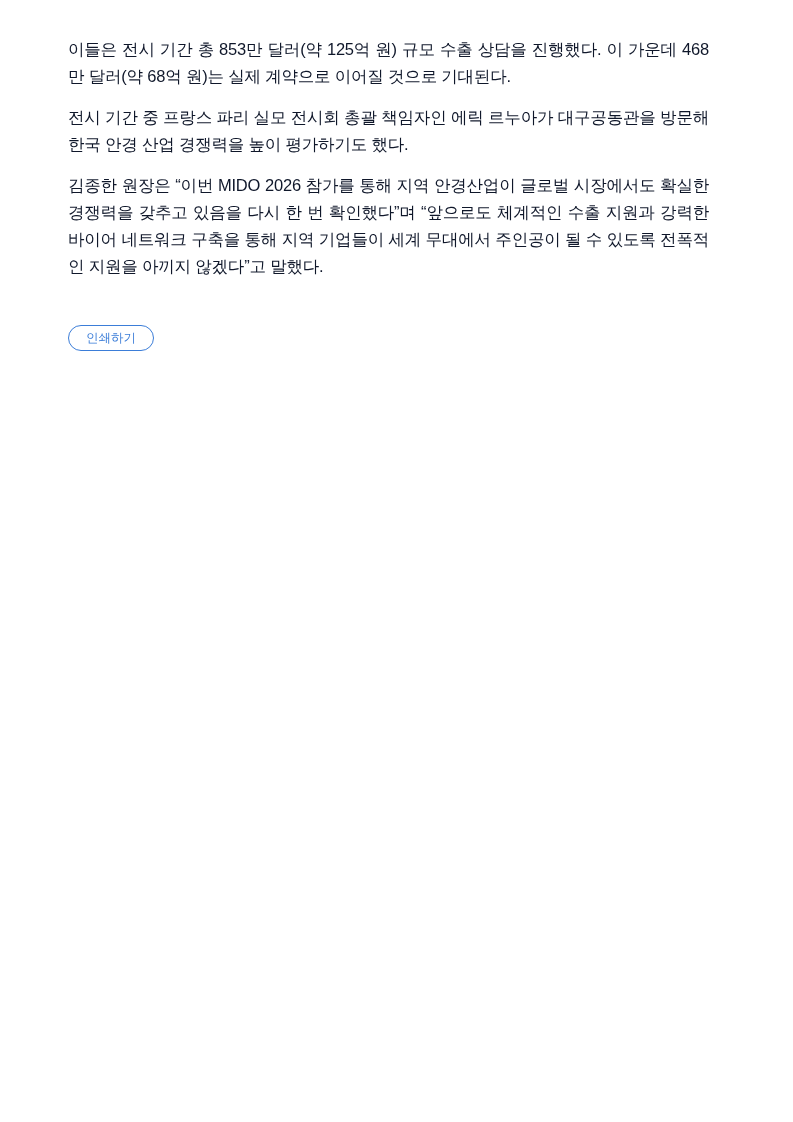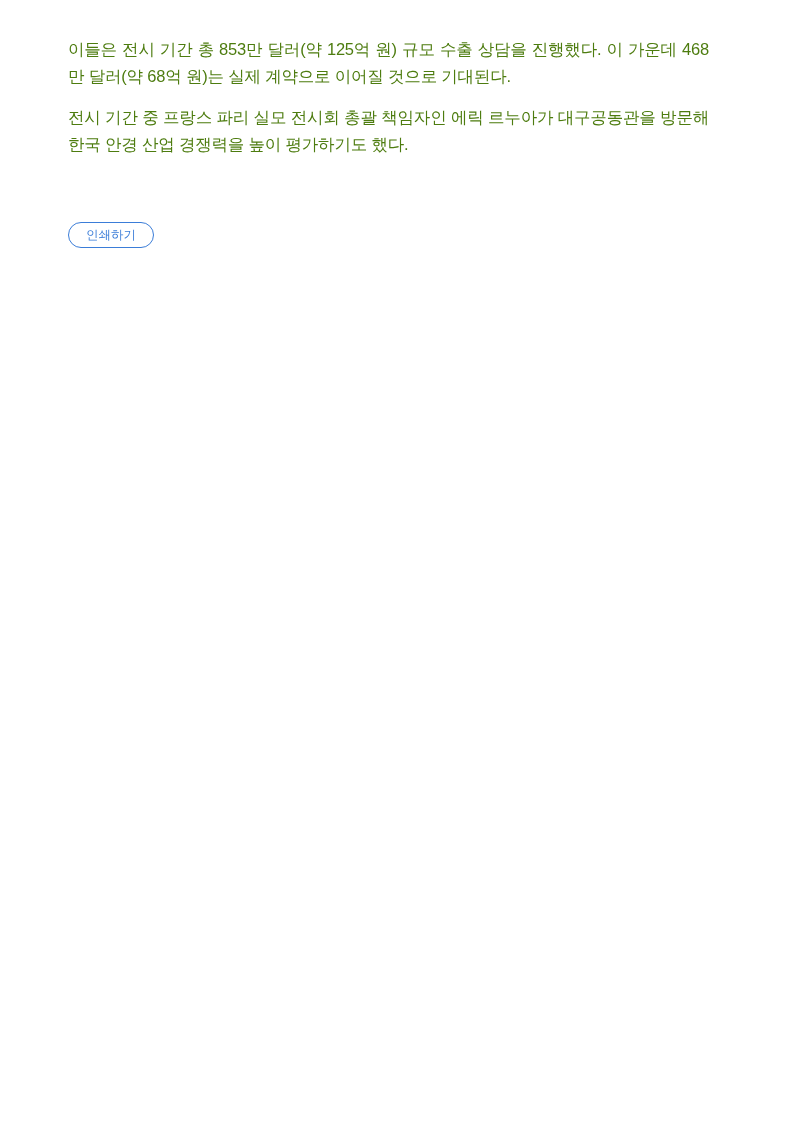--- a/index.html
+++ b/index.html
@@ -17,31 +17,31 @@
     box-sizing: border-box;
     width: 793px;
     height: 1122px;
     padding: 36px 68px 0 68px;
     background: #ffffff;
   }
   .article-body p {
     margin: 0 16px 14px 0;
     font-size: 16.5px;
     line-height: 27px;
-    color: #4d7c0f;
+    color: #0f172a;
     letter-spacing: -0.2px;
     text-align: justify;
     word-break: break-all;
   }
   .article-body p.byline {
     margin-bottom: 0;
     text-align: left;
   }
   .button-row {
-    margin-top: 64px;
+    margin-top: 45px;
   }
   .print-btn {
     display: inline-block;
     box-sizing: border-box;
     height: 26px;
     padding: 0 17px;
     background: #ffffff;
     border: 1px solid #3b7dd8;
     border-radius: 14px;
     color: #3b7dd8;
@@ -51,17 +51,18 @@
     cursor: pointer;
   }
 </style>
 </head>
 <body>
 
 <div class="article-page">
   <div class="article-body">
     <p>이들은 전시 기간 총 853만 달러(약 125억 원) 규모 수출 상담을 진행했다. 이 가운데 468만 달러(약 68억 원)는 실제 계약으로 이어질 것으로 기대된다.</p>
     <p>전시 기간 중 프랑스 파리 실모 전시회 총괄 책임자인 에릭 르누아가 대구공동관을 방문해 한국 안경 산업 경쟁력을 높이 평가하기도 했다.</p>
+    <p>김종한 원장은 “이번 MIDO 2026 참가를 통해 지역 안경산업이 글로벌 시장에서도 확실한 경쟁력을 갖추고 있음을 다시 한 번 확인했다”며 “앞으로도 체계적인 수출 지원과 강력한 바이어 네트워크 구축을 통해 지역 기업들이 세계 무대에서 주인공이 될 수 있도록 전폭적인 지원을 아끼지 않겠다”고 말했다.</p>
   </div>
   <div class="button-row">
     <button class="print-btn" type="button">인쇄하기</button>
   </div>
 </div>
 
 </body></html>

